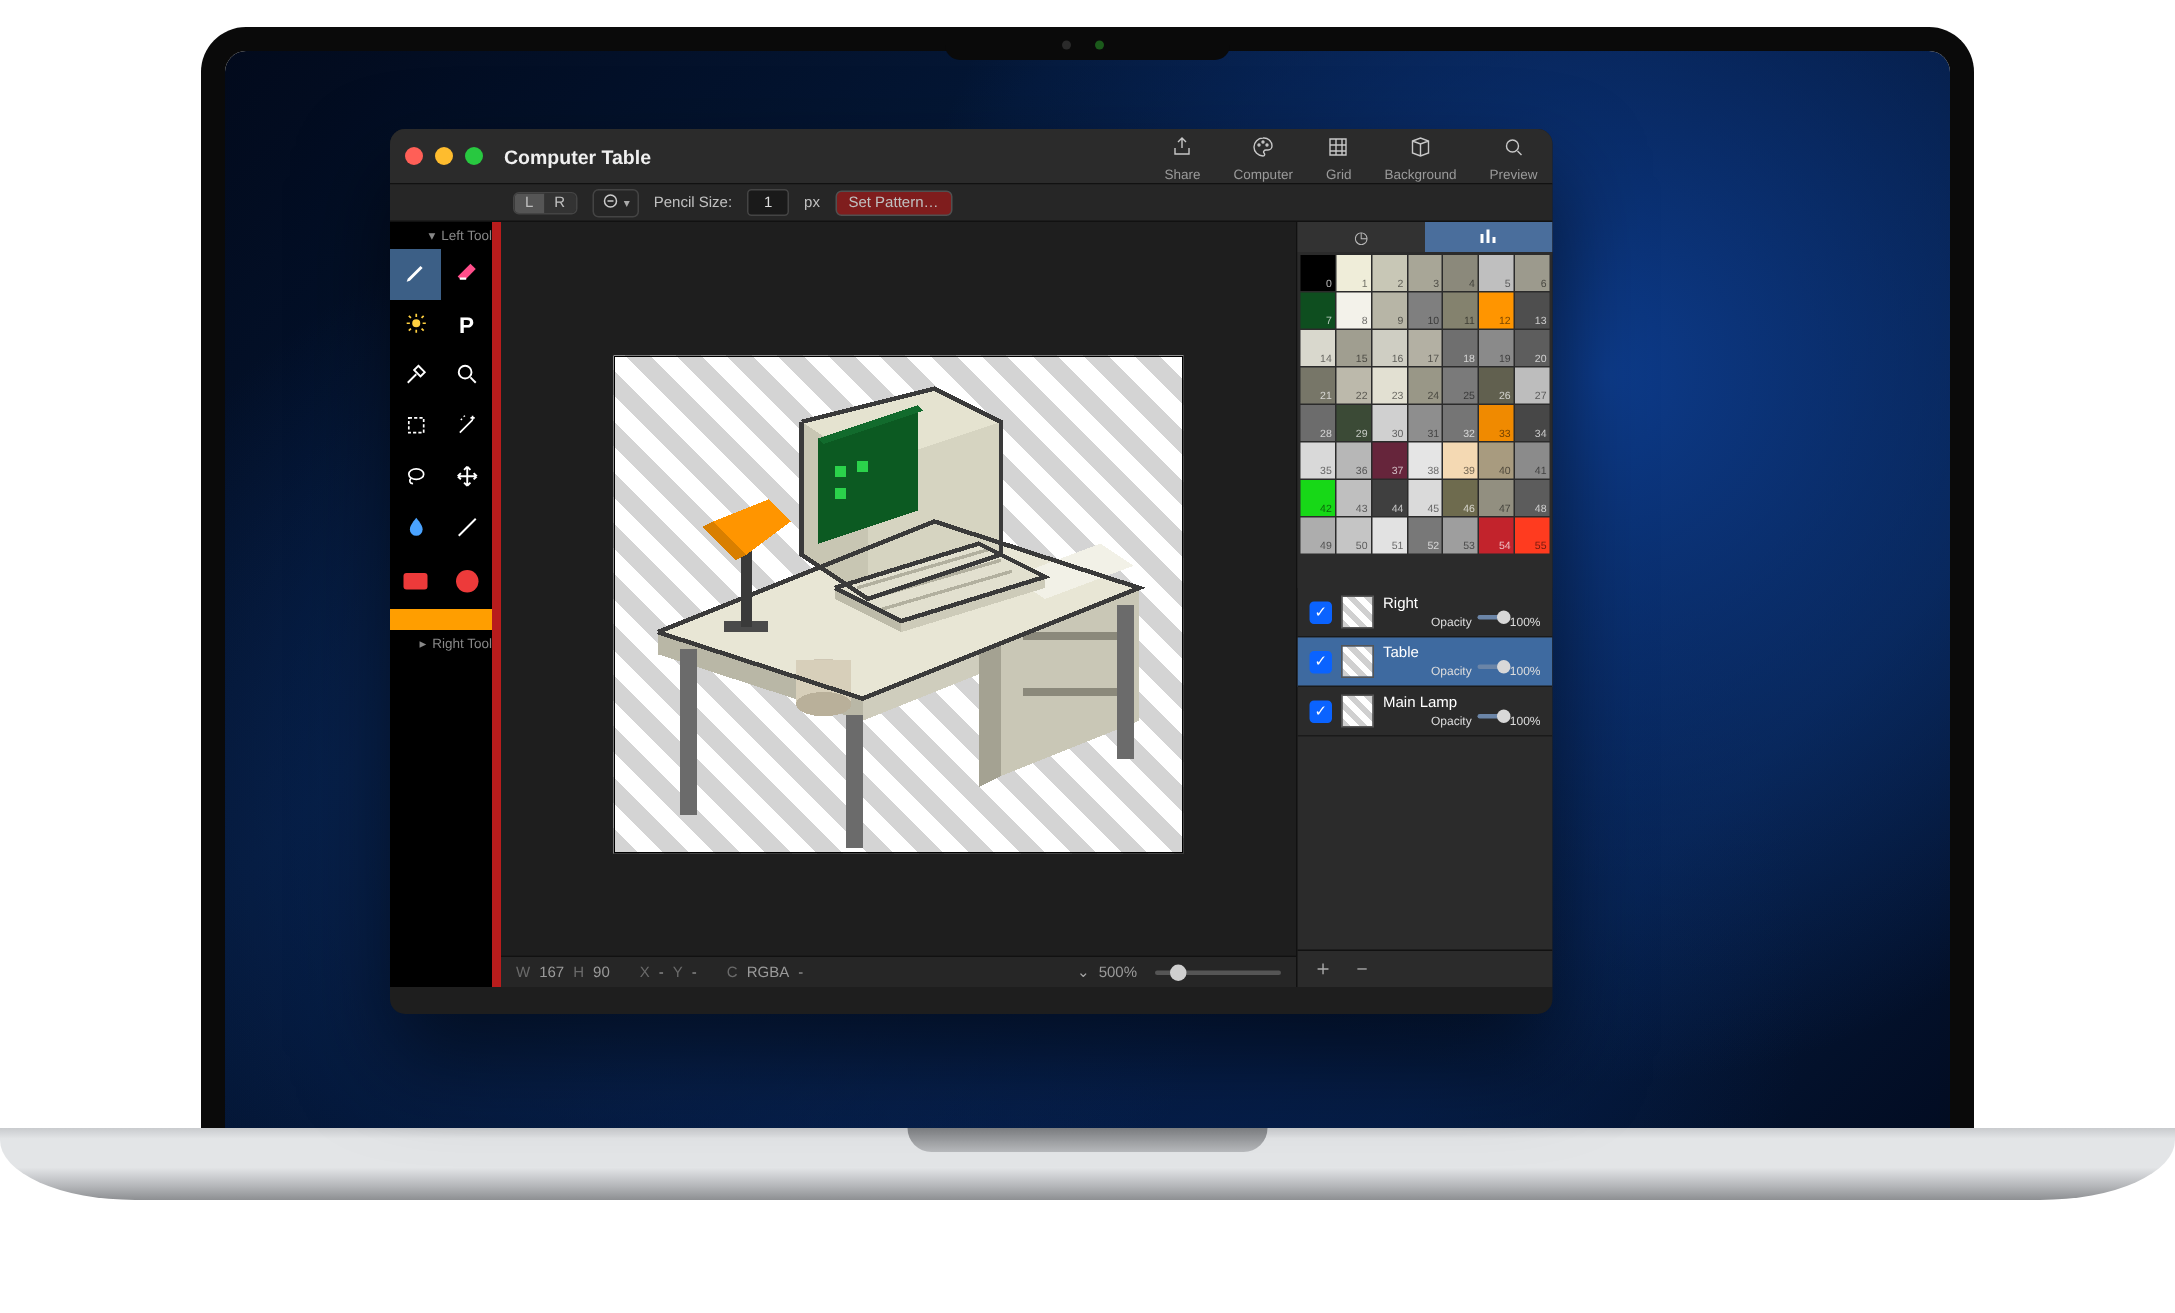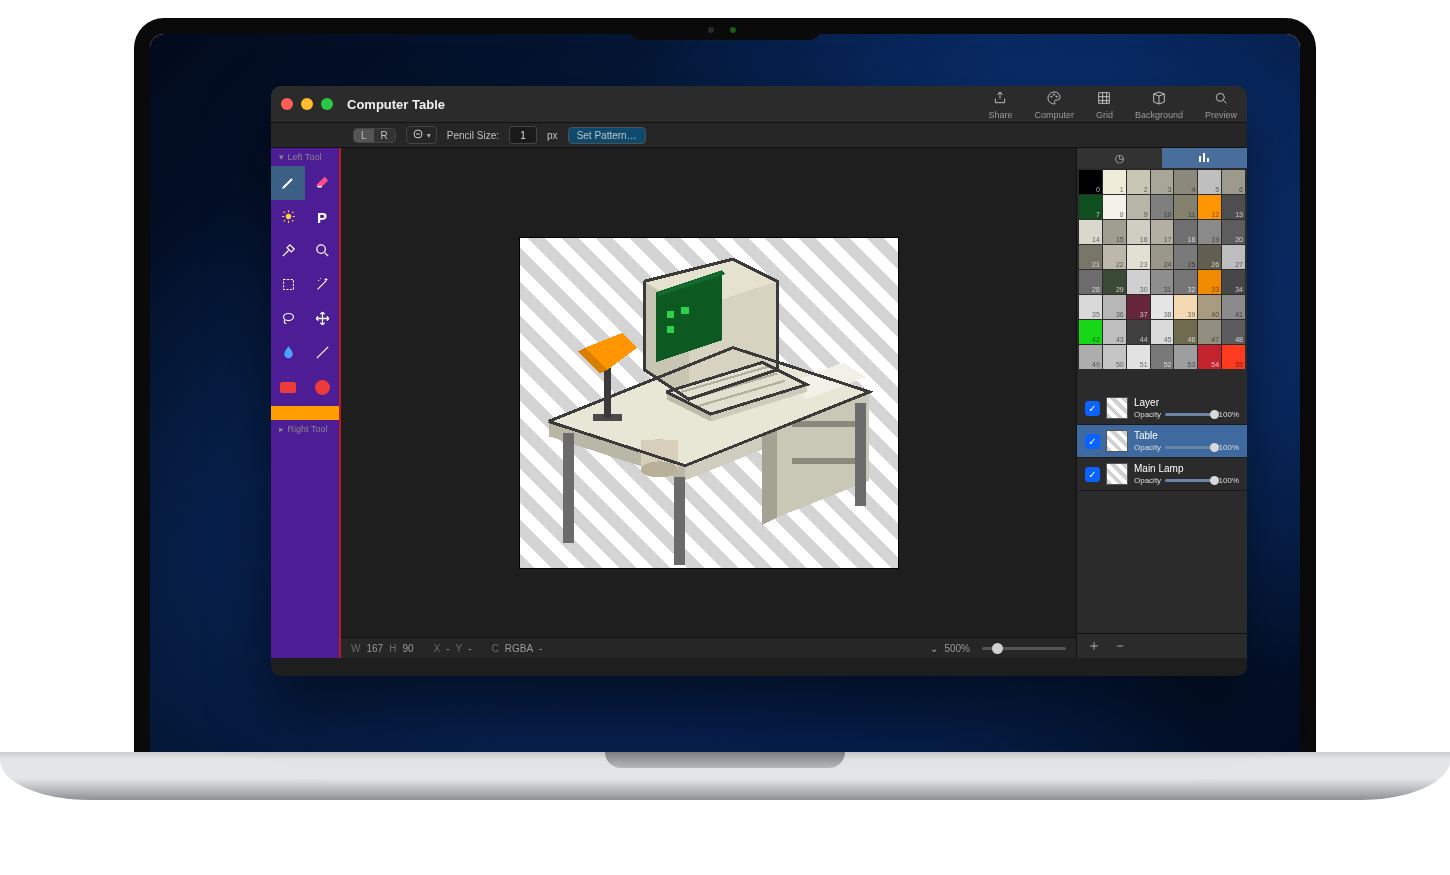--- a/index.html
+++ b/index.html
@@ -12,41 +12,41 @@
       linear-gradient(135deg,#020a1c 0%,#041736 30%,#02102b 55%,#051a3c 80%,#020c22 100%);
     border-top-left-radius:14px;border-top-right-radius:14px;}
   .bezel{position:absolute;left:134px;top:18px;width:1182px;height:740px;border:16px solid #0a0a0a;border-bottom:none;border-radius:30px 30px 0 0;box-sizing:border-box;pointer-events:none;}
   .notch{position:absolute;left:50%;top:18px;transform:translateX(-50%);width:190px;height:22px;background:#0a0a0a;border-radius:0 0 10px 10px;z-index:30;}
   .notch::before{content:"";position:absolute;left:78px;top:9px;width:6px;height:6px;border-radius:50%;background:#2a2a2a;}
   .notch::after{content:"";position:absolute;left:100px;top:9px;width:6px;height:6px;border-radius:50%;background:#1b5a1b;}
   .hinge{position:absolute;left:0;top:752px;width:1450px;height:48px;background:linear-gradient(#c9cbce 0%,#e3e5e7 15%,#e3e5e7 55%,#b6b8bb 80%,#8d8f92 100%);border-radius:0 0 90px 90px / 0 0 40px 40px;}
   .hinge::after{content:"";position:absolute;left:50%;top:0;transform:translateX(-50%);width:240px;height:16px;background:linear-gradient(#7e8083,#b8babd);border-radius:0 0 18px 18px;}
 
   
-  .app{position:absolute;left:271px;top:86px;width:976px;height:590px;background:#1e1e1e;border-radius:10px;box-shadow:0 30px 60px rgba(0,0,0,.55);overflow:hidden;color:#eaeaea;font-size:11px;}
+  .app{position:absolute;left:260px;top:86px;width:775px;height:590px;background:#1e1e1e;border-radius:10px;box-shadow:0 30px 60px rgba(0,0,0,.55);overflow:hidden;color:#eaeaea;font-size:11px;}
   .titlebar{height:36px;background:#2b2b2b;display:flex;align-items:center;padding:0 10px;border-bottom:1px solid #111;}
   .traffic{display:flex;gap:8px;margin-right:14px;}
   .tl{width:12px;height:12px;border-radius:50%;}
   .tl.r{background:#ff5f57;} .tl.y{background:#febc2e;} .tl.g{background:#28c840;}
   .wtitle{font-weight:600;font-size:13px;color:#f0f0f0;}
   .tb-right{margin-left:auto;display:flex;gap:22px;align-items:flex-start;padding-top:2px;}
   .tb-btn{display:flex;flex-direction:column;align-items:center;gap:2px;color:#c8c8c8;cursor:pointer;}
   .tb-btn svg{width:16px;height:16px;stroke:#c8c8c8;fill:none;stroke-width:1.4;}
   .tb-lbl{font-size:9px;color:#9a9a9a;text-align:right;}
 
   .optbar{height:24px;background:#262626;border-bottom:1px solid #111;display:flex;align-items:center;padding:0 10px;gap:10px;font-size:10px;color:#c0c0c0;}
   .seg{display:flex;border:1px solid #444;border-radius:4px;overflow:hidden;}
   .seg span{padding:1px 7px;background:#333;}
   .seg span.on{background:#555;}
   .drop{display:flex;align-items:center;gap:3px;border:1px solid #444;border-radius:4px;padding:1px 5px;}
   .szbox{width:22px;height:14px;background:#1a1a1a;border:1px solid #444;border-radius:3px;text-align:center;font-size:10px;color:#ddd;}
-  .pillbtn{background:#0c4a6e;border:1px solid #505050;border-radius:4px;padding:2px 8px;cursor:pointer;}
+  .pillbtn{background:#7f1d1d;border:1px solid #505050;border-radius:4px;padding:2px 8px;cursor:pointer;}
 
   .body{display:flex;height:510px;}
-  .tools{width:68px;background:#4c1d95;border-right:2px solid #b91c1c;display:flex;flex-direction:column;}
+  .tools{width:68px;background:#000000;border-right:6px solid #b91c1c;display:flex;flex-direction:column;text-align:right;}
   .thead{font-size:9px;color:#888;padding:4px 0 4px 8px;}
   .thead .car{color:#888;margin-right:4px;}
   .tgrid{display:grid;grid-template-columns:34px 34px;grid-auto-rows:34px;}
   .tcell{display:flex;align-items:center;justify-content:center;color:#d8d8d8;cursor:pointer;}
   .tcell.sel{background:#3c5f86;}
   .tcell svg{width:17px;height:17px;}
   .swatches{margin-top:2px;display:grid;grid-template-columns:68px;}
   .sw-row{height:14px;}
   .sw-pri{background:#ff9e00;}
 
@@ -68,21 +68,21 @@
   .pc.dk span{color:rgba(255,255,255,.7);}
 
   .layers{flex:1;overflow:auto;}
   .layer{display:flex;align-items:center;gap:6px;padding:5px 8px;border-bottom:1px solid #1a1a1a;cursor:pointer;}
   .layer.sel{background:#3e6aa0;}
   .lchk{width:13px;height:13px;border-radius:3px;background:#fff;border:1px solid #777;display:flex;align-items:center;justify-content:center;color:#0a63ff;font-size:10px;}
   .lchk.on{background:#0a63ff;color:#fff;border-color:#0a63ff;}
   .lthumb{width:22px;height:22px;background:#f2f2f2;border:1px solid #555;box-sizing:border-box;background:repeating-linear-gradient(45deg,#d0d0d0 0 4px,#fff 4px 8px);}
   .linfo{display:flex;flex-direction:column;gap:2px;flex:1;}
   .lname{font-size:10px;color:#fff;}
-  .lop{display:flex;align-items:center;gap:4px;font-size:8px;color:#ddd;}
+  .lop{display:flex;gap:4px;font-size:8px;color:#ddd;margin-left:32px;}
   .lslider{flex:1;height:3px;background:#6b85a7;border-radius:2px;position:relative;}
   .lslider::after{content:"";position:absolute;right:-4px;top:-3px;width:9px;height:9px;border-radius:50%;background:#d8d8d8;}
   .lbtns{height:24px;border-top:1px solid #111;display:flex;align-items:center;gap:12px;padding:0 10px;color:#aaa;font-size:14px;}
 
   .status{height:20px;background:#262626;border-top:1px solid #111;display:flex;align-items:center;padding:0 10px;font-size:10px;color:#9a9a9a;gap:6px;}
   .status .dim{color:#6a6a6a;}
   .status .spacer{flex:1;}
   .zslider{width:84px;height:3px;background:#555;border-radius:2px;position:relative;margin-left:6px;}
   .zslider::after{content:"";position:absolute;left:10px;top:-4px;width:11px;height:11px;border-radius:50%;background:#cfcfcf;}
 </style>
@@ -501,21 +501,21 @@
                 <span>55</span>
               </div>
             </div>
         </div>
 
         <div class="layers" id="layers">
             <div class="layer">
               <div class="lchk on">✓</div>
               <div class="lthumb"></div>
               <div class="linfo">
-                <div class="lname">Layer</div>
+                <div class="lname">Right</div>
                 <div class="lop">
                   <span>Opacity</span>
                   <div class="lslider"></div>
                   <span>100%</span>
                 </div>
               </div>
             </div>
             <div class="layer sel">
               <div class="lchk on">✓</div>
               <div class="lthumb"></div>

